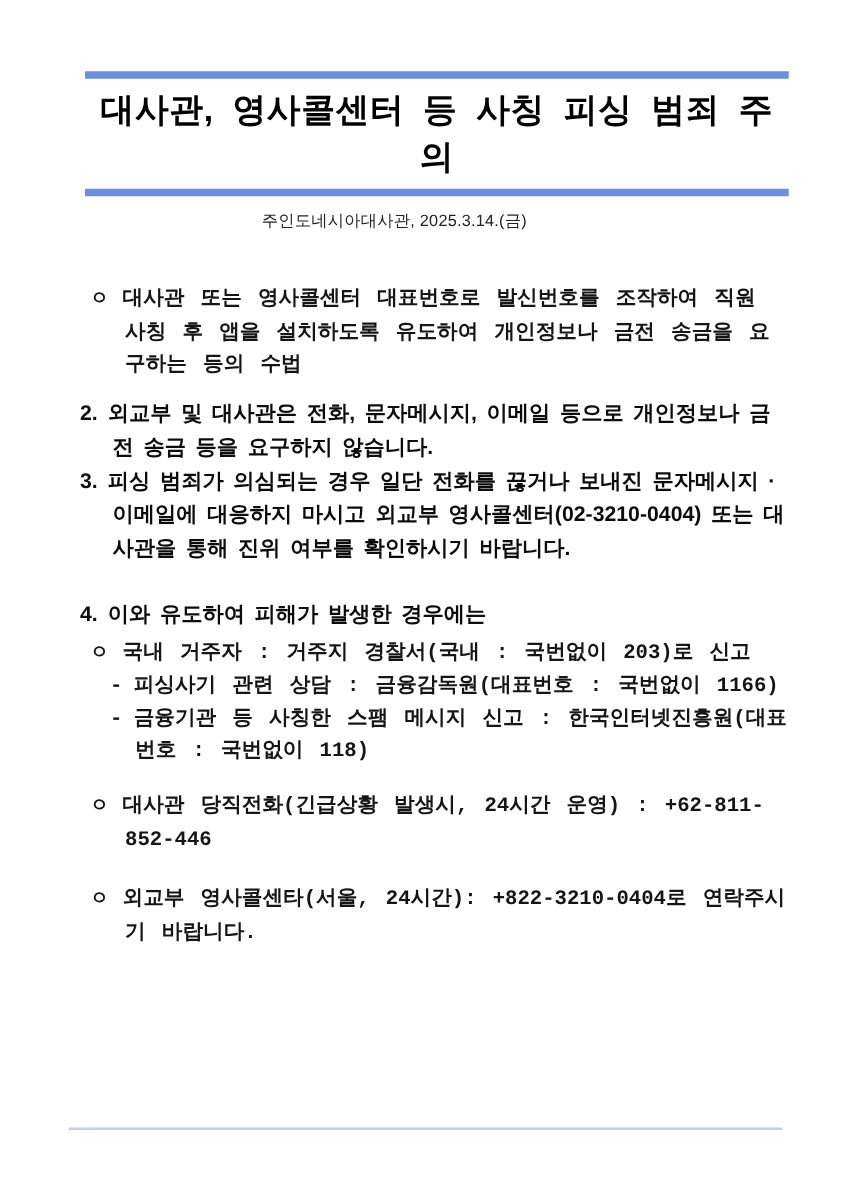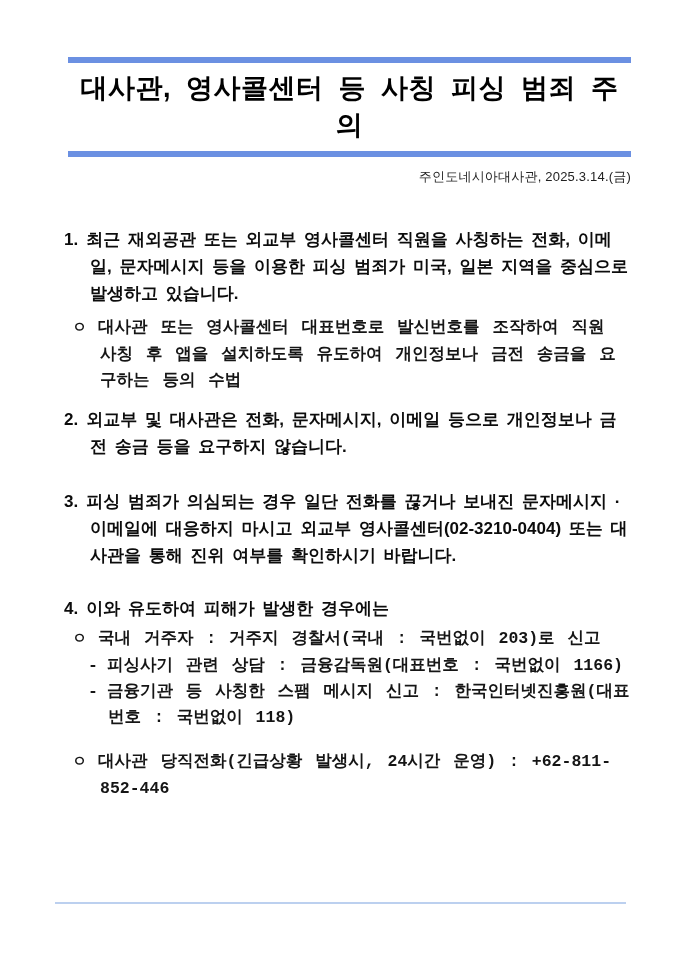--- a/index.html
+++ b/index.html
@@ -30,21 +30,21 @@
     font-size: 27px;
     line-height: 37px;
     font-weight: 800;
     color: #000;
     letter-spacing: 0.5px;
     word-spacing: 7px;
     font-family: "Liberation Sans", sans-serif;
   }
   .dateline {
     margin: 11px 50px 0 0;
-    text-align: right;
+    text-align: center;
     font-size: 13px;
     color: #222;
     letter-spacing: 0.2px;
   }
   
   .body {
     margin: 40px 50px 0 64px;
   }
   .num-item {
     padding-left: 26px;
@@ -73,21 +73,21 @@
   .circle-item .marker { margin-right: 11px; font-size: 15px; }
   .dash-item {
     margin-left: 24px;
     padding-left: 20px;
     text-indent: -20px;
   }
   .dash-item .marker { margin-right: 9px; }
   
   .mt-sub1   { margin-top: 8px; }
   .mt-item2  { margin-top: 12px; }
-  .mt-item3  { margin-top: 28px; }
+  .mt-item3  { }
   .mt-item4  { margin-top: 26px; }
   .mt-sub4   { margin-top: 4px; }
   .mt-duty   { margin-top: 18px; }
   .mt-callc  { margin-top: 21px; }
   
   .bottom-rule {
     position: absolute;
     left: 55px;
     right: 55px;
     bottom: 5px;
@@ -103,23 +103,20 @@
   <div class="title-block">
     <div class="rule" style="background: rgb(107, 144, 226);"></div>
     <h1 class="doc-title">대사관, 영사콜센터 등 사칭 피싱 범죄 주의</h1>
     <div class="rule" style="background: rgb(107, 144, 226);"></div>
   </div>
 
   <div class="dateline">주인도네시아대사관, 2025.3.14.(금)</div>
 
   <div class="body">
 
-    <div class="num-item">
-      <span class="marker">1.</span><span>최근 재외공관 또는 외교부 영사콜센터 직원을 사칭하는 전화, 이메일, 문자메시지 등을 이용한 피싱 범죄가 미국, 일본 지역을 중심으로 발생하고 있습니다.</span>
-    </div>
 
     <div class="serif-item circle-item mt-sub1">
       <span class="marker">ㅇ</span><span>대사관 또는 영사콜센터 대표번호로 발신번호를 조작하여 직원 사칭 후 앱을 설치하도록 유도하여 개인정보나 금전 송금을 요구하는 등의 수법</span>
     </div>
 
     <div class="num-item mt-item2">
       <span class="marker">2.</span><span>외교부 및 대사관은 전화, 문자메시지, 이메일 등으로 개인정보나 금전 송금 등을 요구하지 않습니다.</span>
     </div>
 
     <div class="num-item mt-item3">
@@ -140,18 +137,21 @@
 
 
     <div class="serif-item dash-item">
       <span class="marker">-</span><span>금융기관 등 사칭한 스팸 메시지 신고 : 한국인터넷진흥원(대표번호 : 국번없이 118)</span>
     </div>
 
     <div class="serif-item circle-item mt-duty">
       <span class="marker">ㅇ</span><span>대사관 당직전화(긴급상황 발생시, 24시간 운영) : +62-811-852-446</span>
     </div>
 
+    <div class="serif-item circle-item mt-callc">
+      <span class="marker">ㅇ</span><span>외교부 영사콜센타(서울, 24시간): +822-3210-0404로 연락주시기 바랍니다.</span>
+    </div>
 
   </div>
 
   <div class="bottom-rule" style="background: rgb(188, 208, 239);"></div>
 
 </div>
 
 </body></html>

